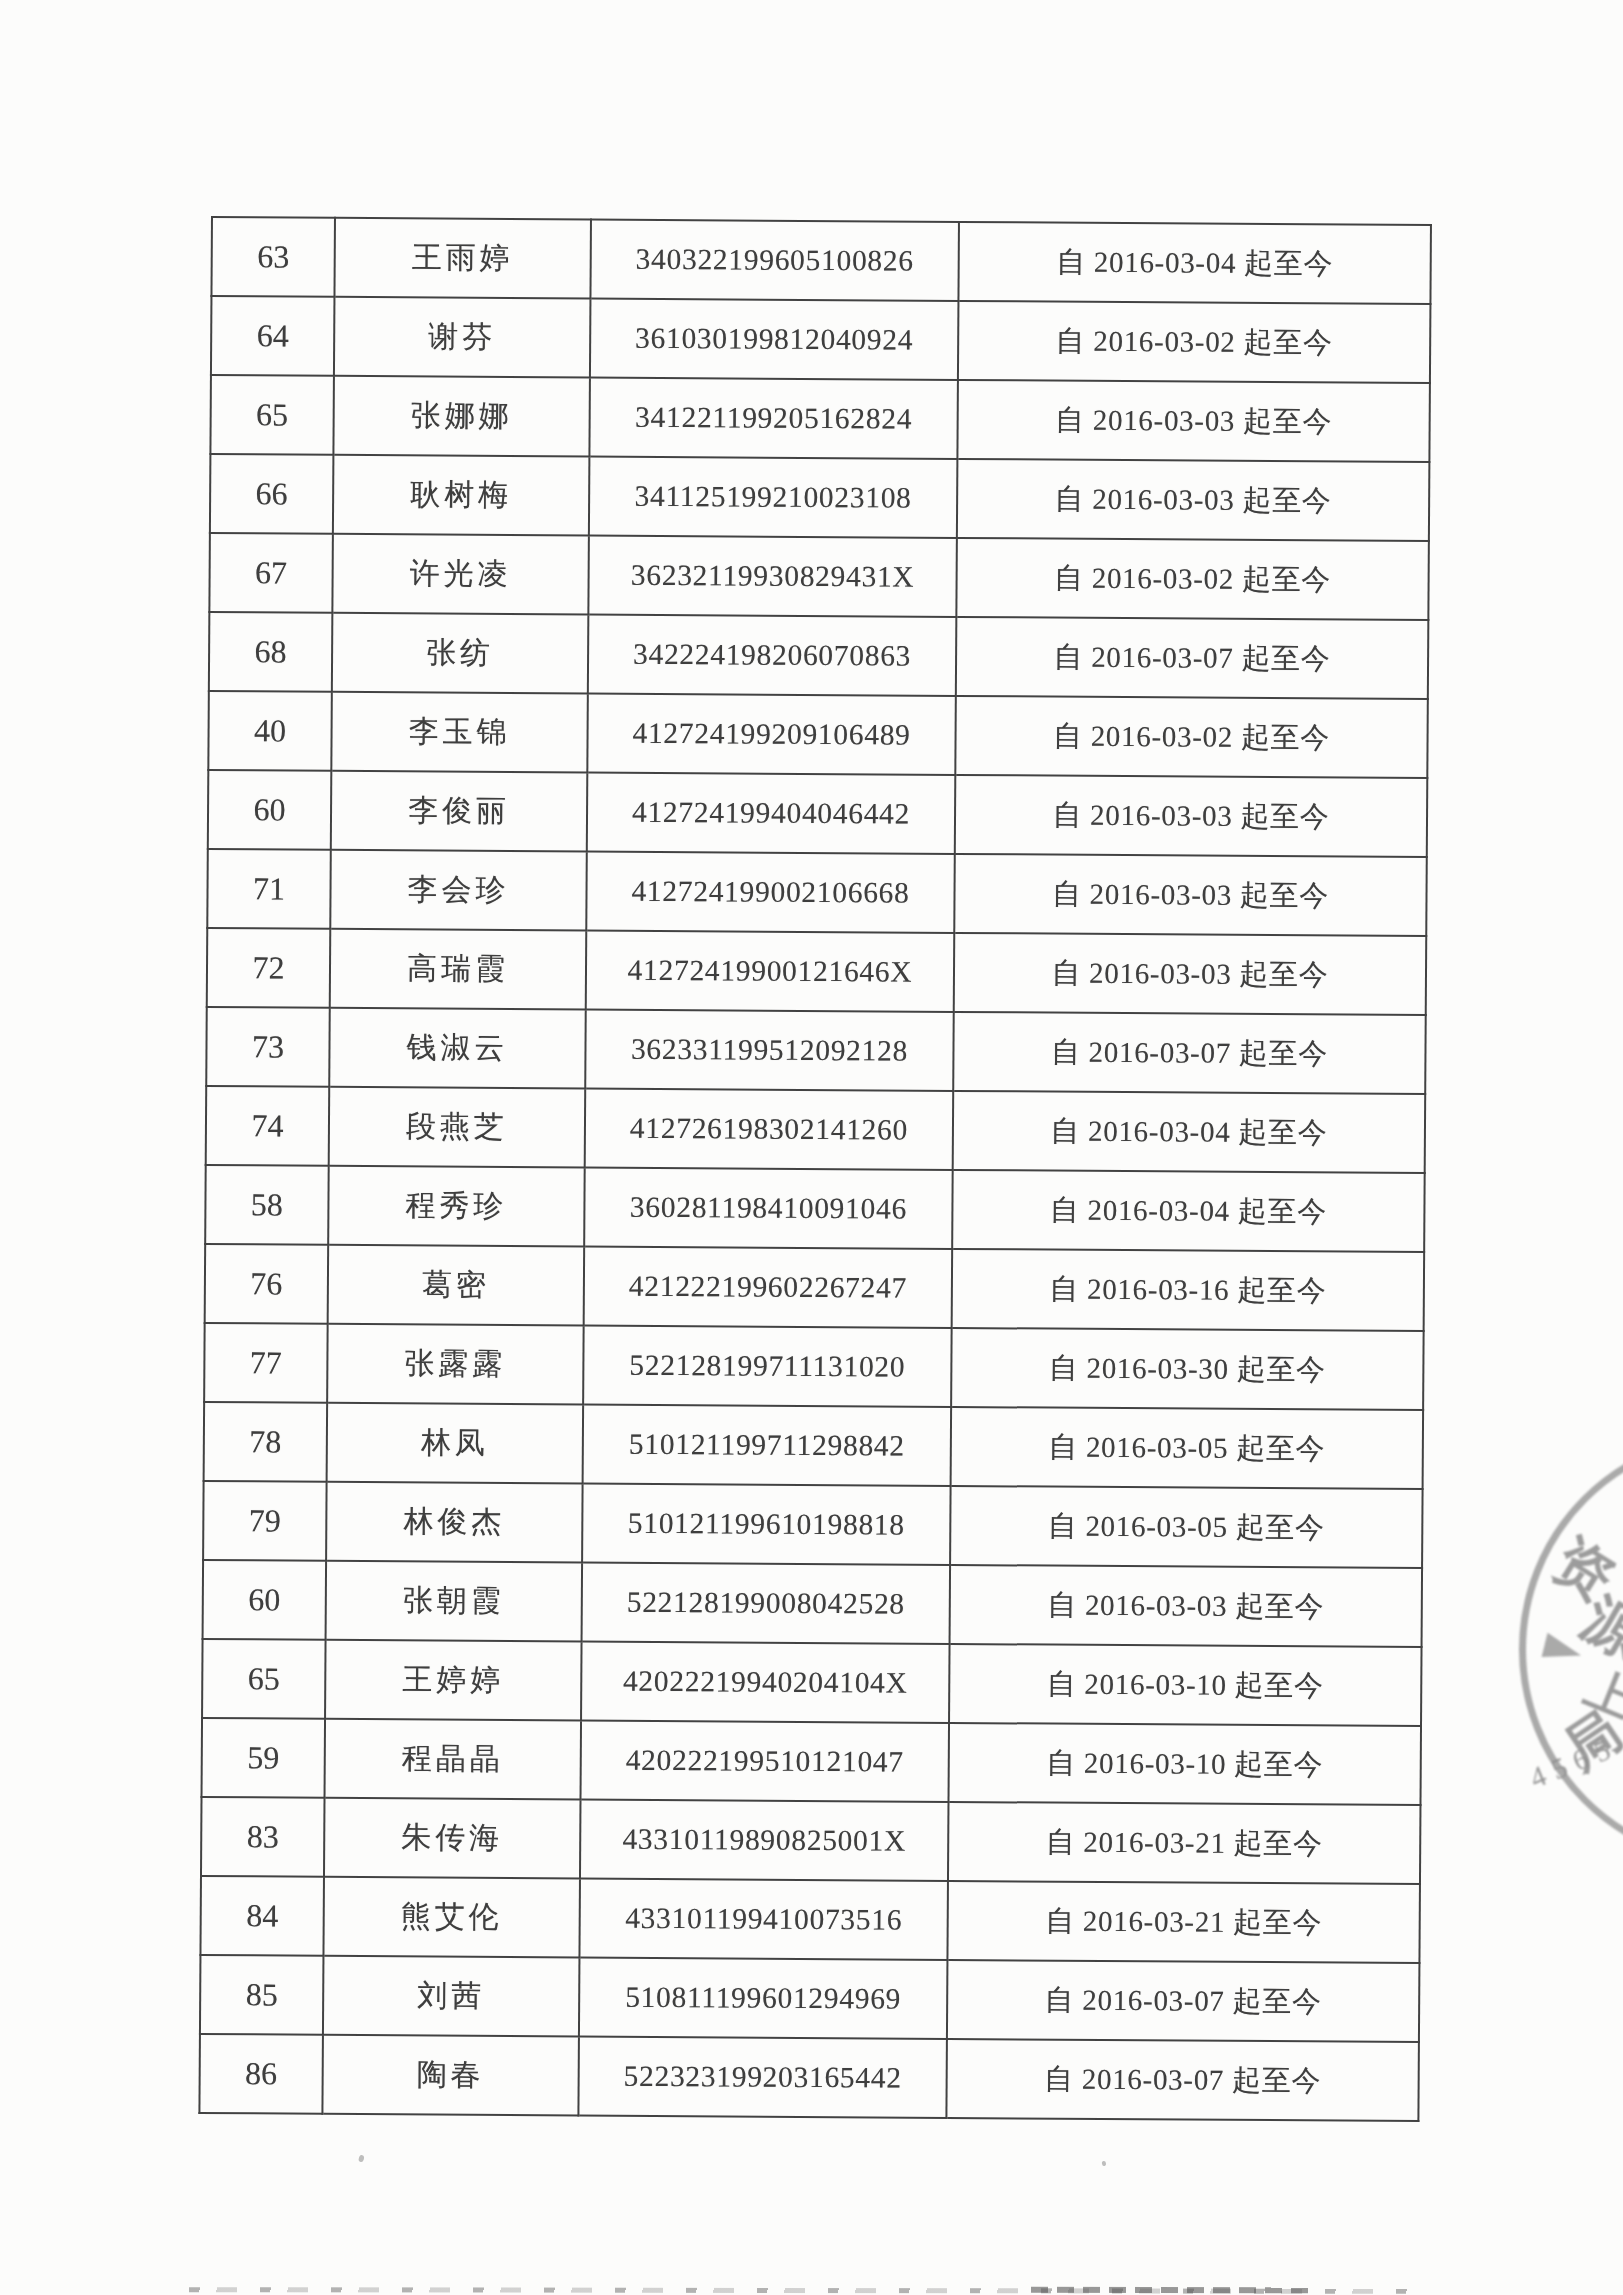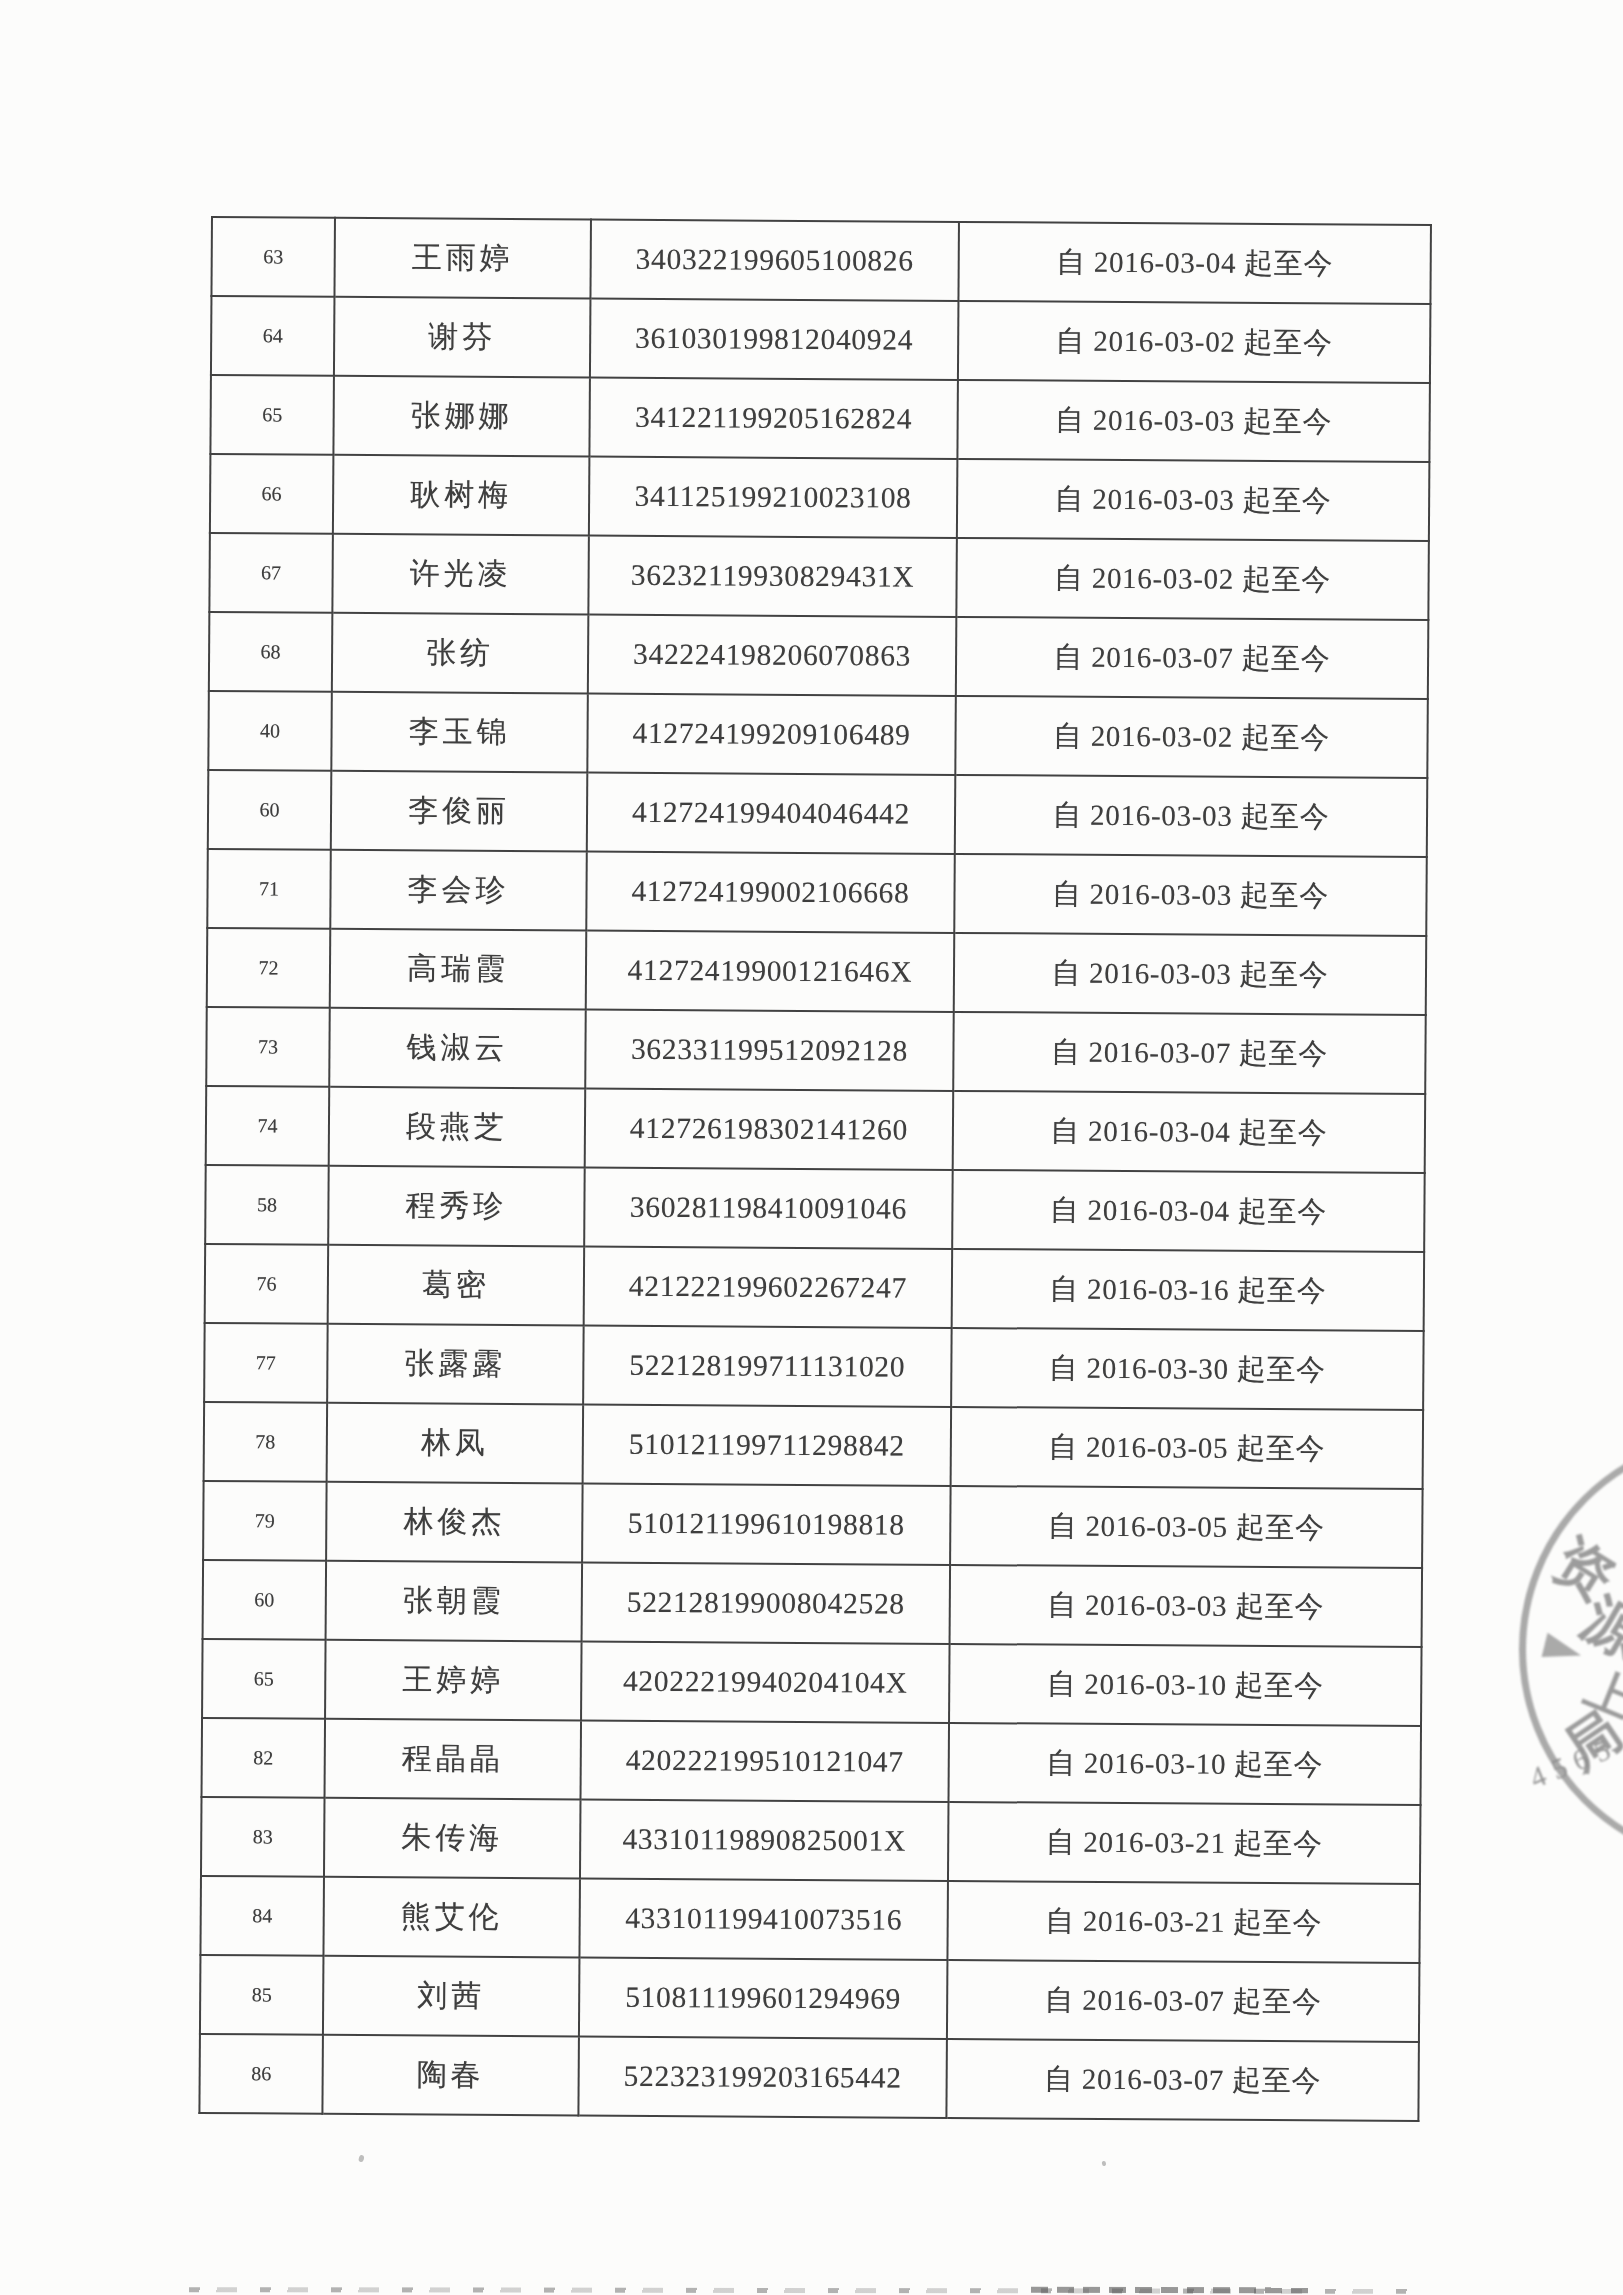--- a/index.html
+++ b/index.html
@@ -36,21 +36,21 @@
     height: 77px;
     text-align: center;
     vertical-align: middle;
     padding: 0;
     color: #3e3e3e;
     text-shadow: 0 0 0.7px rgba(70,70,70,0.45);
     white-space: nowrap;
     overflow: hidden;
   }
   table.roster { border: 2.6px solid #3a3a3a; }
-  td.c-no     { font-size: 20px; }
+  td.c-no     { font-size: 32px; }
   td.c-name   { font-size: 30px; letter-spacing: 3.9px; }
   td.c-id     { font-size: 29.5px; letter-spacing: 0.7px; }
   td.c-period { font-size: 29px; letter-spacing: 0.7px; }
 
   
   .stamp {
     position: absolute;
     left: 1519px;
     top: 1433px;
     width: 432px;
@@ -263,21 +263,21 @@
     </tr>
 
     <tr>
       <td class="c-no">65</td>
       <td class="c-name">王婷婷</td>
       <td class="c-id">42022219940204104X</td>
       <td class="c-period">自 2016-03-10 起至今</td>
     </tr>
 
     <tr>
-      <td class="c-no">82</td>
+      <td class="c-no">59</td>
       <td class="c-name">程晶晶</td>
       <td class="c-id">420222199510121047</td>
       <td class="c-period">自 2016-03-10 起至今</td>
     </tr>
 
     <tr>
       <td class="c-no">83</td>
       <td class="c-name">朱传海</td>
       <td class="c-id">43310119890825001X</td>
       <td class="c-period">自 2016-03-21 起至今</td>

